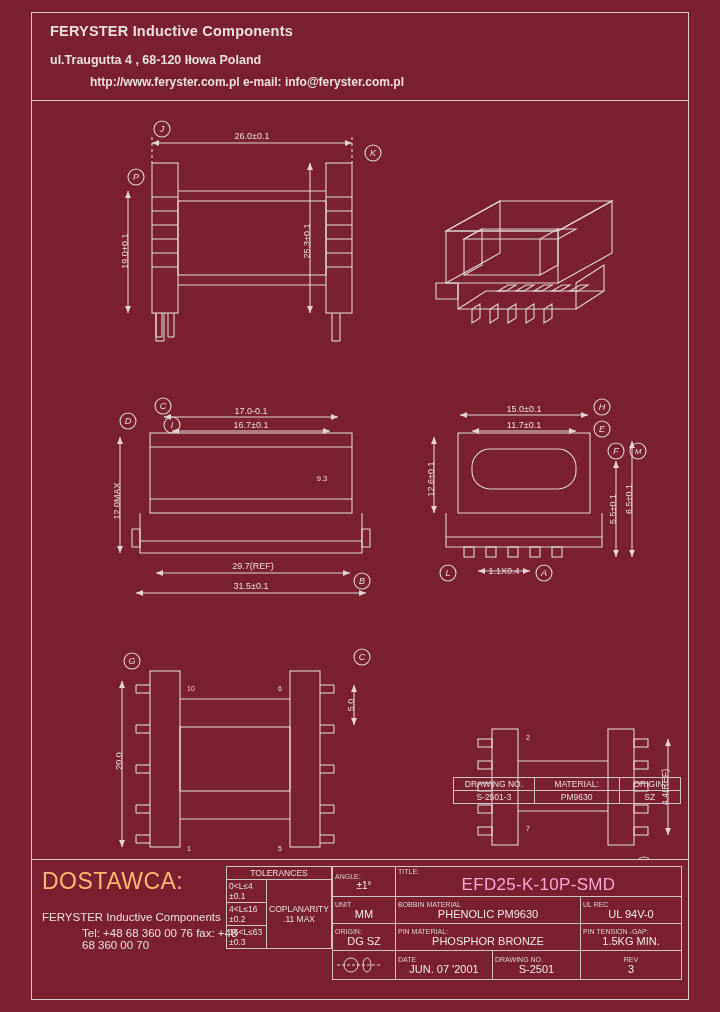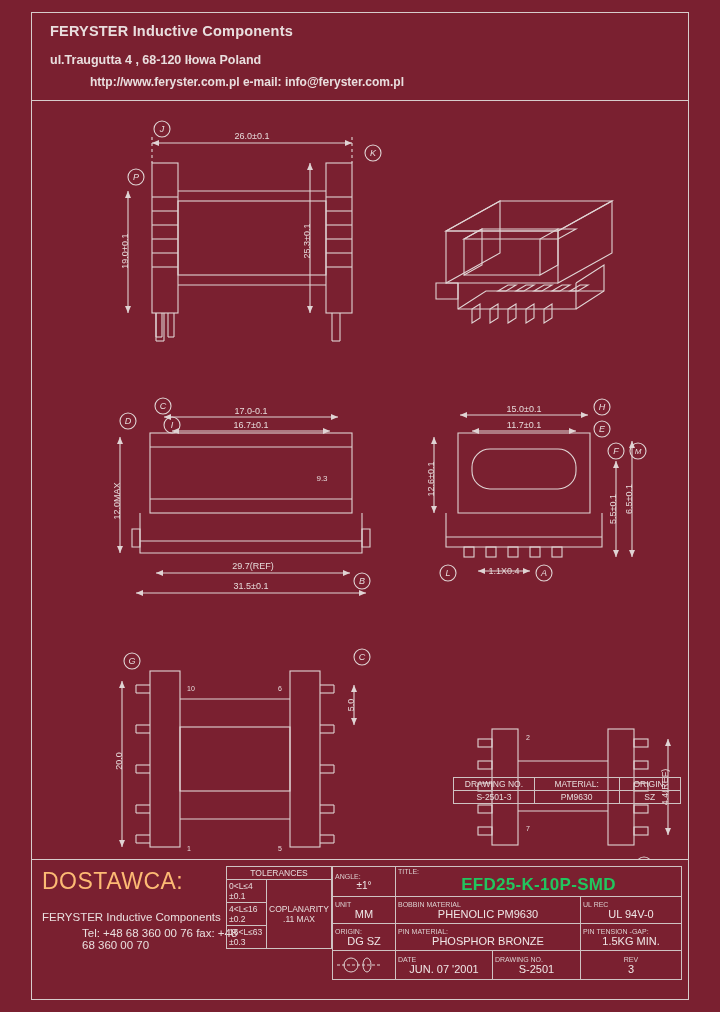--- a/index.html
+++ b/index.html
@@ -32,21 +32,21 @@
   .titleblock{position:absolute;left:32px;top:859px;width:656px;height:140px;box-sizing:border-box;border-top:1px solid #d8cccc;}
   .tb-left{position:absolute;left:10px;top:8px;width:210px;}
   .tb-left .dost{font-size:23px;letter-spacing:.5px;color:#fdba74;}
   .tb-left .f1{font-size:11.5px;margin-top:16px;}
   .tb-left .f2{font-size:11.5px;margin-top:4px;margin-left:40px;}
 
   table.tb{position:absolute;border-collapse:collapse;}
   table.tb td{border:1px solid #cfc2c2;font-size:8.5px;padding:1px 2px;color:#e7dcdc;vertical-align:middle;}
   .cap{font-size:7px;color:#dcd0d0;}
   .val{font-size:11px;color:#efe6e6;}
-  .big{font-size:17px;font-weight:bold;color:#22c55e;letter-spacing:.3px;}
+  .big{font-size:17px;font-weight:normal;color:#f9a8d4;letter-spacing:.3px;}
   .ctr{text-align:center;}
 </style>
 </head>
 <body>
 
 <div class="page">
 
   <div class="frame"></div>
 
   <div class="hdr">

